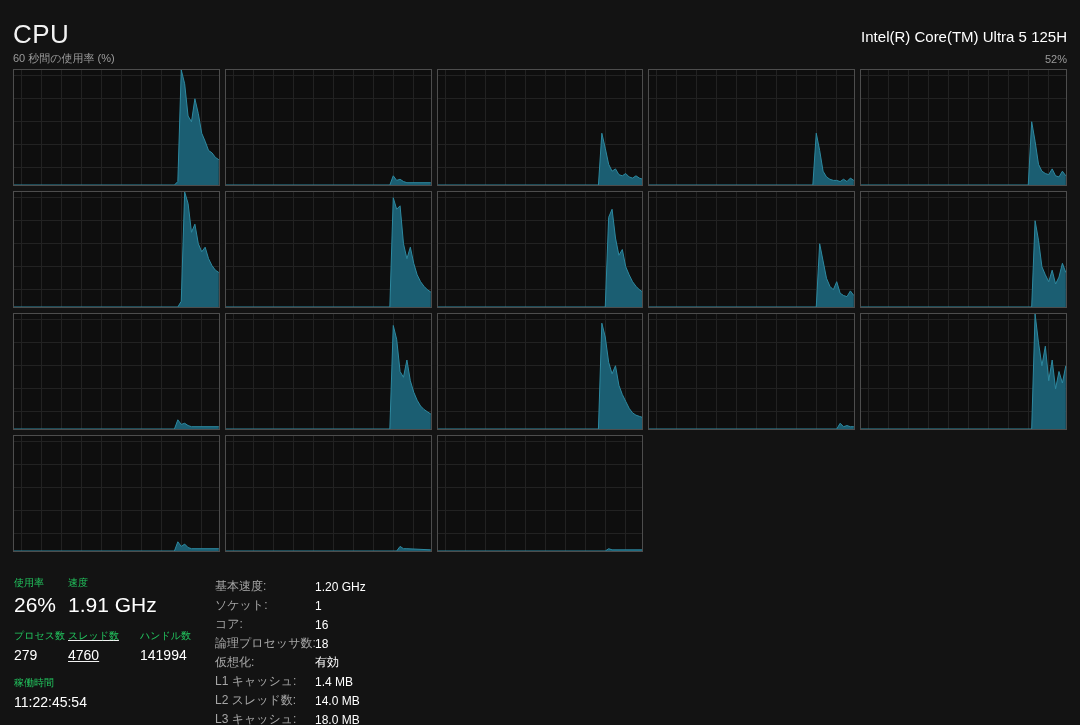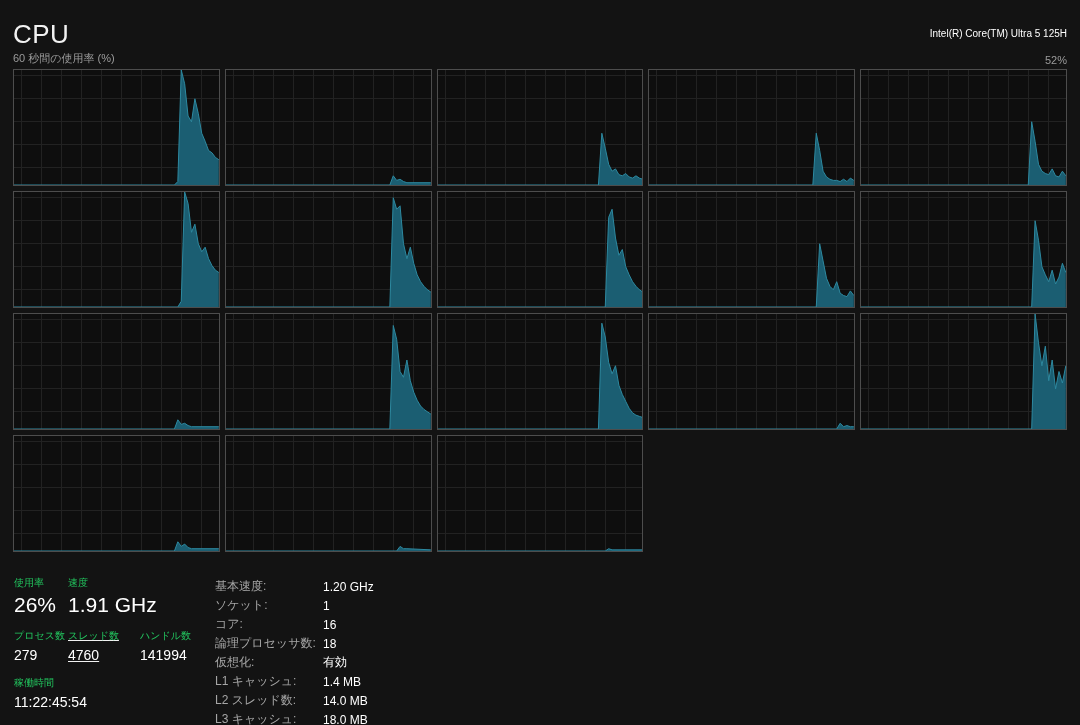--- a/index.html
+++ b/index.html
@@ -6,23 +6,23 @@
   html,body { width:1080px; height:725px; overflow:hidden; }
   body {
     background:#131313;
     color:#f2f2f2;
     font-family:"Liberation Sans","DejaVu Sans",sans-serif;
   }
   .page { position:relative; width:1080px; height:725px; padding:12px 13px; }
 
   .header { display:flex; justify-content:space-between; align-items:flex-start; padding-top:7px; height:38px; }
   .title { font-size:26px; font-weight:400; letter-spacing:0.5px; }
-  .processor { font-size:10px; font-weight:400; padding-top:9px; color:#ffffff; }
-
-  .axis-row { display:flex; justify-content:space-between; align-items:flex-end; font-size:11px; color:#9b9b9b; margin-top:1px; margin-bottom:3px; height:15px; }
+  .processor { font-size:15px; font-weight:400; padding-top:9px; color:#ffffff; }
+
+  .axis-row { display:flex; justify-content:space-between; align-items:center; font-size:11px; color:#9b9b9b; margin-top:1px; margin-bottom:3px; height:15px; }
 
   .grid { display:grid; grid-template-columns:repeat(5,1fr); gap:5px; }
   .cell {
     height:117px;
     border:1px solid #4d4d4d;
     background-color:#0e0e0e;
     background-image:
       linear-gradient(#222222 1px, transparent 1px),
       linear-gradient(90deg, #222222 1px, transparent 1px);
     background-size: 100% 23px, 20px 100%;
@@ -37,21 +37,21 @@
 
   .left-stats { position:absolute; left:1px; top:0; }
   .stat-row { display:flex; margin-bottom:12px; }
   .stat-col1 { width:54px; }
   .stat-col2 { width:72px;text-decoration:underline; }
   .stat-label { font-size:10px; color:#22c55e; display:block; margin-bottom:3px; white-space:nowrap; }
   .stat-value-lg { font-size:21px; color:#ffffff; white-space:nowrap; }
   .stat-value-md { font-size:14px; color:#ffffff; white-space:nowrap; }
 
   .details { position:absolute; left:202px; top:1px; }
-  .detail-row { display:flex; height:19px; align-items:center;gap:8px; }
+  .detail-row { display:flex; height:19px; align-items:center; }
   .detail-label { width:100px; font-size:12px; color:#a6a6a6; white-space:nowrap; }
   .detail-value { font-size:12px; color:#ffffff; white-space:nowrap; }
 </style>
 </head>
 <body>
 
 <div class="page">
 
   <div class="header">
     <div class="title">CPU</div>

